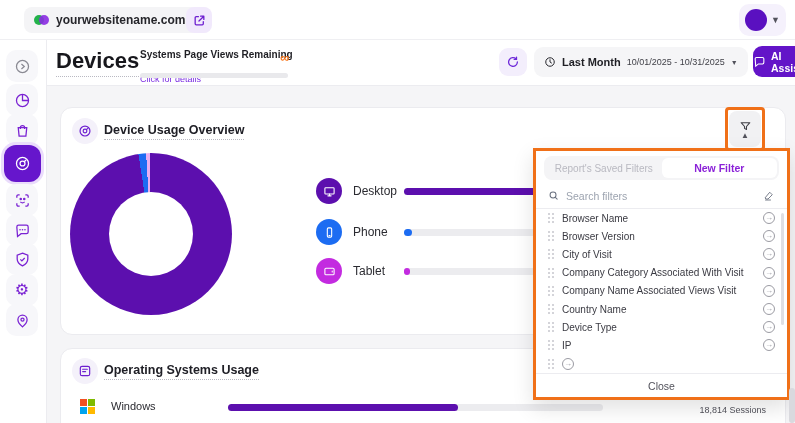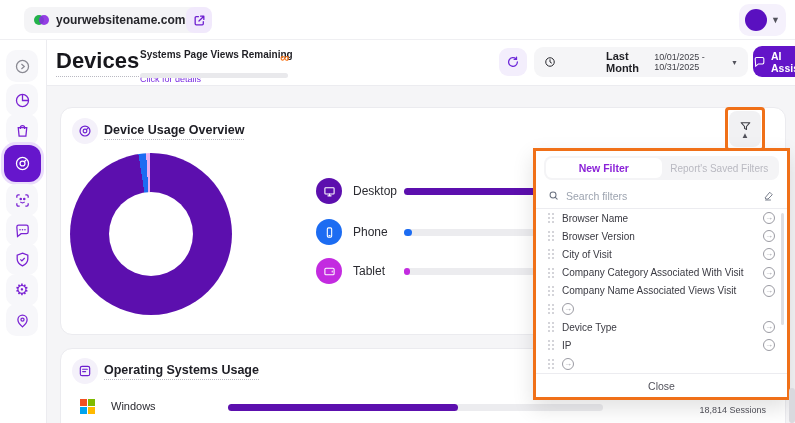--- a/index.html
+++ b/index.html
@@ -30,21 +30,21 @@
 
   
   .headband { position:absolute; left:47px; top:40px; width:748px; height:46px; background:#fff; border-bottom:1px solid #ececf0; z-index:1; }
   .page-title { position:absolute; left:56px; top:8px; font-size:22px; font-weight:700; color:#17171c; border-bottom:1px dotted #b9b9c2; padding-bottom:2px; }
   .pv-label { position:absolute; left:140px; top:9px; font-size:10px; font-weight:700; color:#1f1f24; }
   .pv-link { position:absolute; left:140px; top:21px; font-size:9px; color:#7a2be2; cursor:pointer;margin-top:13px; }
   .pv-bar { position:absolute; left:140px; top:33px; width:148px; height:5px; background:#e9e9ec; border-radius:3px; }
   .pv-inf { position:absolute; left:280px; top:10px; font-size:13px; font-weight:700; color:#f97316; }
   .refresh-btn { position:absolute; left:452px; top:8px; width:28px; height:28px; background:#f3eefc; border-radius:9px; color:#6d28d9; display:flex; align-items:center; justify-content:center; cursor:pointer; }
   .date-pill { position:absolute; left:487px; top:7px; width:214px; height:30px; background:#f5f5f7; border-radius:9px; display:flex; align-items:center; gap:6px; padding:0 10px; cursor:pointer; }
-  .date-pill .lm { font-size:11px; font-weight:700; color:#1f1f24;margin-left:44px; }
+  .date-pill .lm { font-size:11px; font-weight:700; color:#1f1f24; }
   .date-pill .rng { font-size:9px; color:#3f3f46; }
   .ai-btn { position:absolute; left:706px; top:6px; width:77px; height:31px; background:#6314c8; border-radius:9px; color:#fff; display:flex; align-items:center; justify-content:center; gap:5px; cursor:pointer; }
   .ai-btn .lbl { font-size:10.5px; font-weight:700; }
 
   
   .card { position:absolute; background:#fff; border:1px solid #ebebef; border-radius:12px; }
   .card1 { left:60px; top:107px; width:726px; height:228px; }
   .card2 { left:60px; top:348px; width:726px; height:90px; }
   .card-hd-ic { position:absolute; left:11px; width:26px; height:26px; border-radius:50%; background:#f4f1fa; color:#6d1fd0; display:flex; align-items:center; justify-content:center; }
   .card-hd-ic svg { width:14px; height:14px; }
@@ -325,22 +325,22 @@
         <svg width="13" height="13" viewBox="0 0 24 24" fill="none" stroke="currentColor" stroke-width="2" stroke-linejoin="round">
           <path d="M4 5h16l-6.2 7v5.5l-3.6-2V12z"></path>
         </svg>
       </span>
     <span class="cu">▲</span>
   </div>
   <div class="hl hl-btn"></div>
 
   <div class="panel">
     <div class="tabs">
+      <div class="tab idle">Report's Saved Filters</div>
       <div class="tab active">New Filter</div>
-      <div class="tab idle">Report's Saved Filters</div>
     </div>
     <div class="search-row">
       <span>
           <svg width="11" height="11" viewBox="0 0 24 24" fill="none" stroke="currentColor" stroke-width="2.2" stroke-linecap="round">
             <circle cx="11" cy="11" r="6.5"></circle>
             <path d="M16 16l4 4"></path>
           </svg>
         </span>
       <input type="text" placeholder="Search filters" style="">
       <span>
@@ -412,20 +412,21 @@
         </div>
       <div class="frow">
           <span class="drag">
             <i></i>
             <i></i>
             <i></i>
             <i></i>
             <i></i>
             <i></i>
           </span>
+          <span class="lbl">Country Name</span>
           <span class="go">→</span>
         </div>
       <div class="frow">
           <span class="drag">
             <i></i>
             <i></i>
             <i></i>
             <i></i>
             <i></i>
             <i></i>

